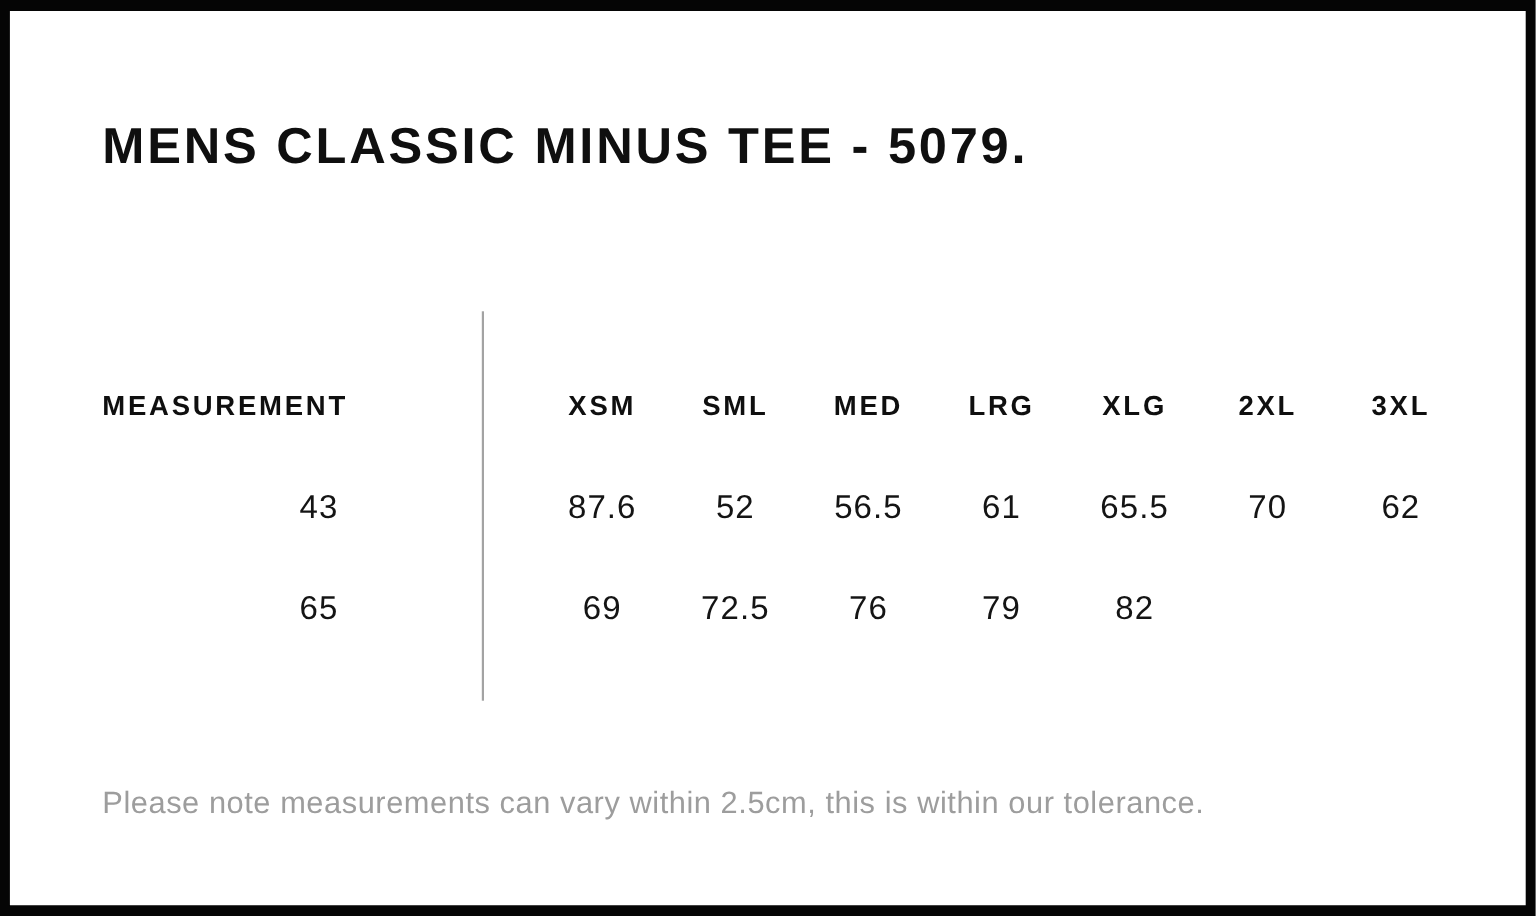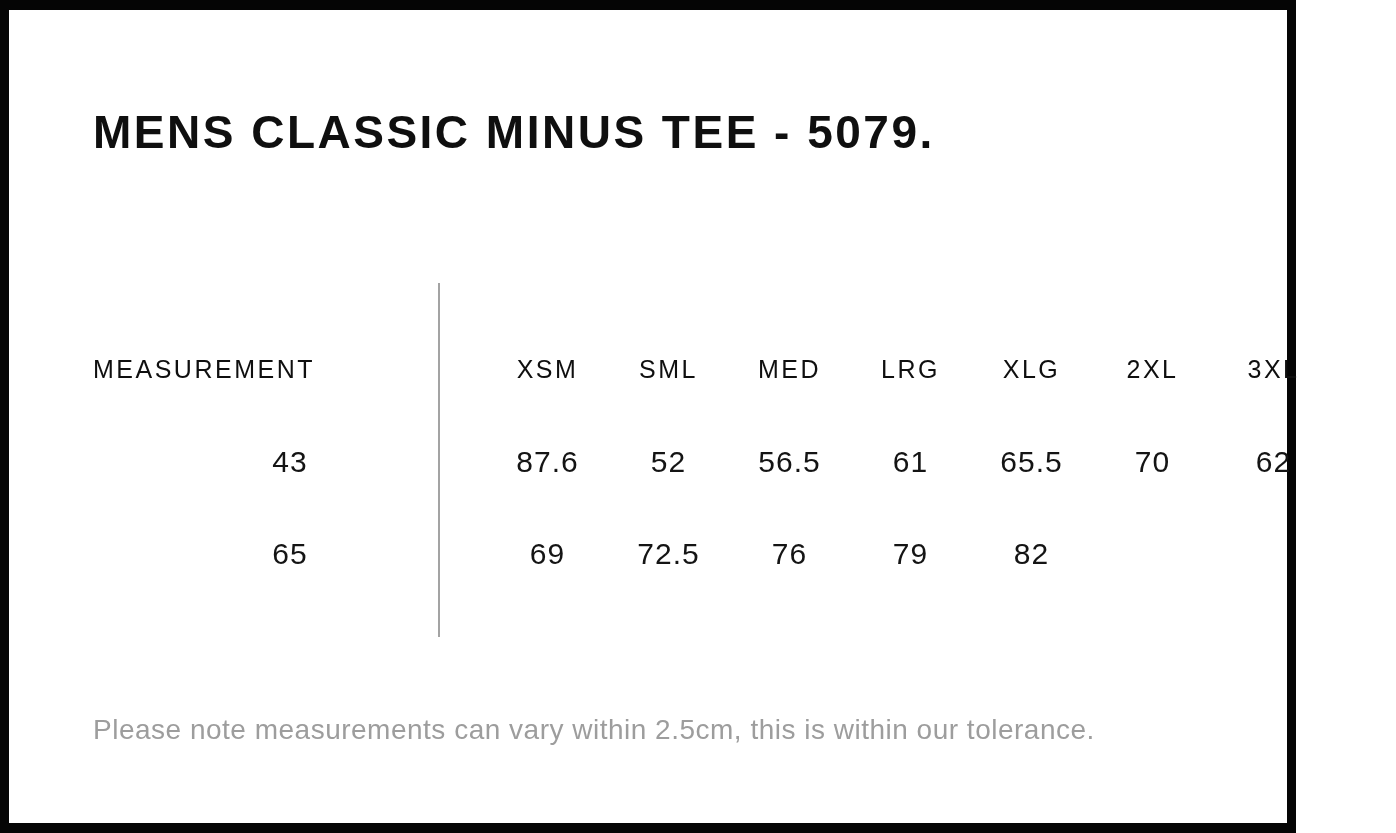--- a/index.html
+++ b/index.html
@@ -5,21 +5,21 @@
   * { margin: 0; padding: 0; box-sizing: border-box; }
   html, body { background: #ffffff; }
   body {
     width: 1396px;
     height: 833px;
     font-family: "Liberation Sans", sans-serif;
     overflow: hidden;
   }
   .frame {
     position: relative;
-    width: 1296px;
+    width: 1396px;
     height: 833px;
     background: #ffffff;
     border: solid #050505;
     border-width: 10px 9px 10px 9px;
   }
   .title {
     position: absolute;
     left: 84px;
     top: 95px;
     font-size: 46px;
@@ -40,21 +40,21 @@
     position: absolute;
     left: 84px;
     top: 313px;
     display: grid;
     grid-template-columns: 394px repeat(7, 121px);
     grid-auto-rows: 92.5px;
     align-items: center;
   }
   .th {
     font-size: 25px;
-    font-weight: normal;
+    font-weight: bold;
     letter-spacing: 2.5px;
     color: #0f0f0f;
     white-space: nowrap;
   }
   .th.size { text-align: center; }
   .row-label {
     font-size: 29px;
     font-weight: 400;
     letter-spacing: 2px;
     color: #8a8a8a;

